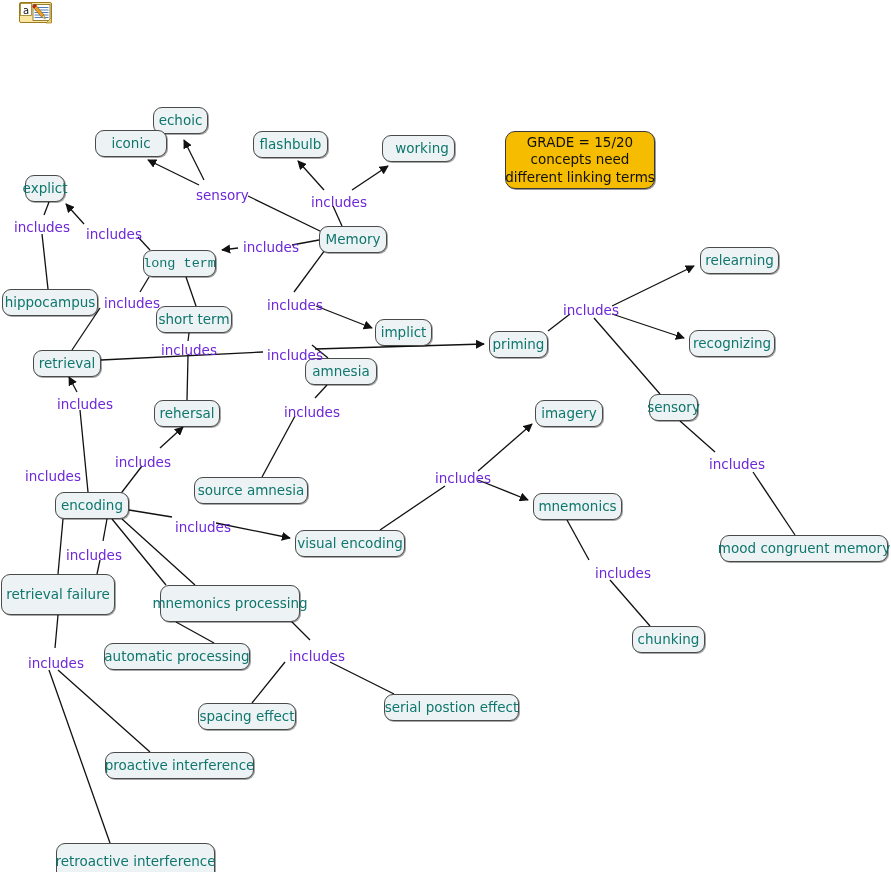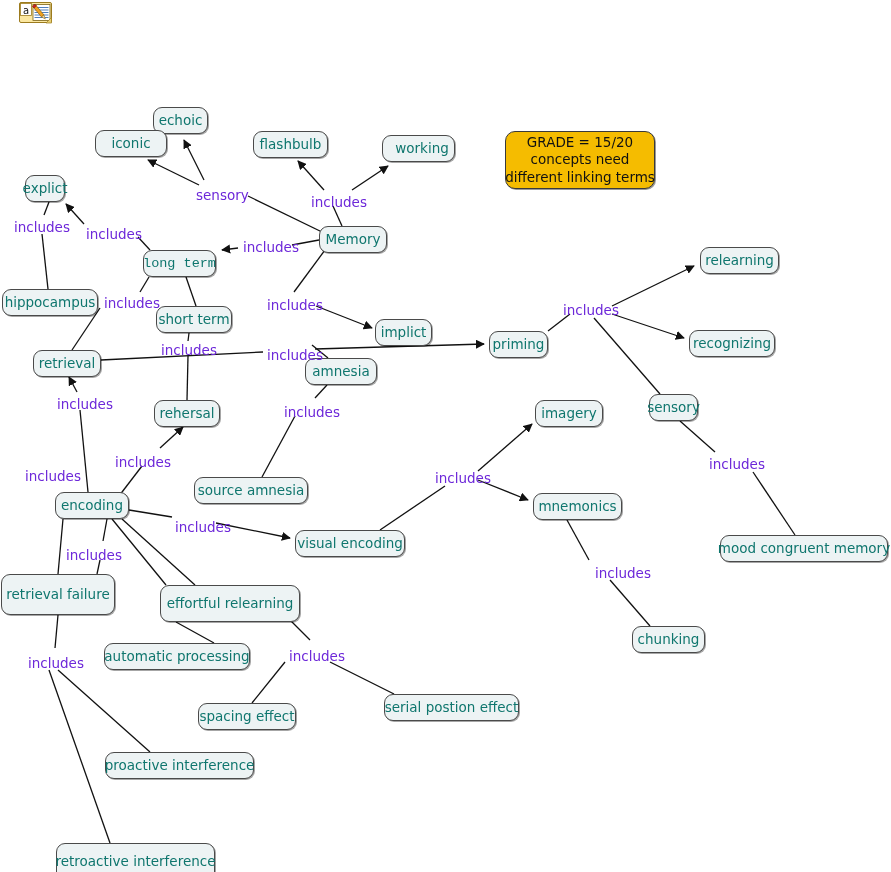--- a/index.html
+++ b/index.html
@@ -213,21 +213,21 @@
   <div class="node" style="left:305px;top:358px;width:72px;height:27px;">amnesia</div>
   <div class="node" style="left:649px;top:394px;width:49px;height:27px;">sensory</div>
   <div class="node" style="left:535px;top:400px;width:68px;height:27px;">imagery</div>
   <div class="node" style="left:154px;top:400px;width:66px;height:27px;">rehersal</div>
   <div class="node" style="left:194px;top:477px;width:114px;height:27px;">source amnesia</div>
   <div class="node" style="left:533px;top:493px;width:89px;height:27px;">mnemonics</div>
   <div class="node" style="left:55px;top:492px;width:74px;height:27px;">encoding</div>
   <div class="node" style="left:295px;top:530px;width:110px;height:27px;">visual encoding</div>
   <div class="node" style="left:720px;top:535px;width:168px;height:27px;">mood congruent memory</div>
   <div class="node" style="left:1px;top:574px;width:114px;height:41px;">retrieval failure</div>
-  <div class="node" style="left:160px;top:585px;width:140px;height:37px;">effortful relearning</div>
+  <div class="node" style="left:160px;top:585px;width:140px;height:37px;">mnemonics processing</div>
   <div class="node" style="left:632px;top:626px;width:73px;height:27px;">chunking</div>
   <div class="node" style="left:104px;top:643px;width:146px;height:27px;">automatic processing</div>
   <div class="node" style="left:384px;top:694px;width:135px;height:27px;">serial postion effect</div>
   <div class="node" style="left:198px;top:703px;width:98px;height:27px;">spacing effect</div>
   <div class="node" style="left:105px;top:752px;width:149px;height:27px;">proactive interference</div>
   <div class="node" style="left:56px;top:843px;width:159px;height:38px;">retroactive interference</div>
 
   <div class="link-label" style="left:196px;top:188px;">sensory</div>
   <div class="link-label" style="left:311px;top:195px;">includes</div>
   <div class="link-label" style="left:14px;top:220px;">includes</div>

